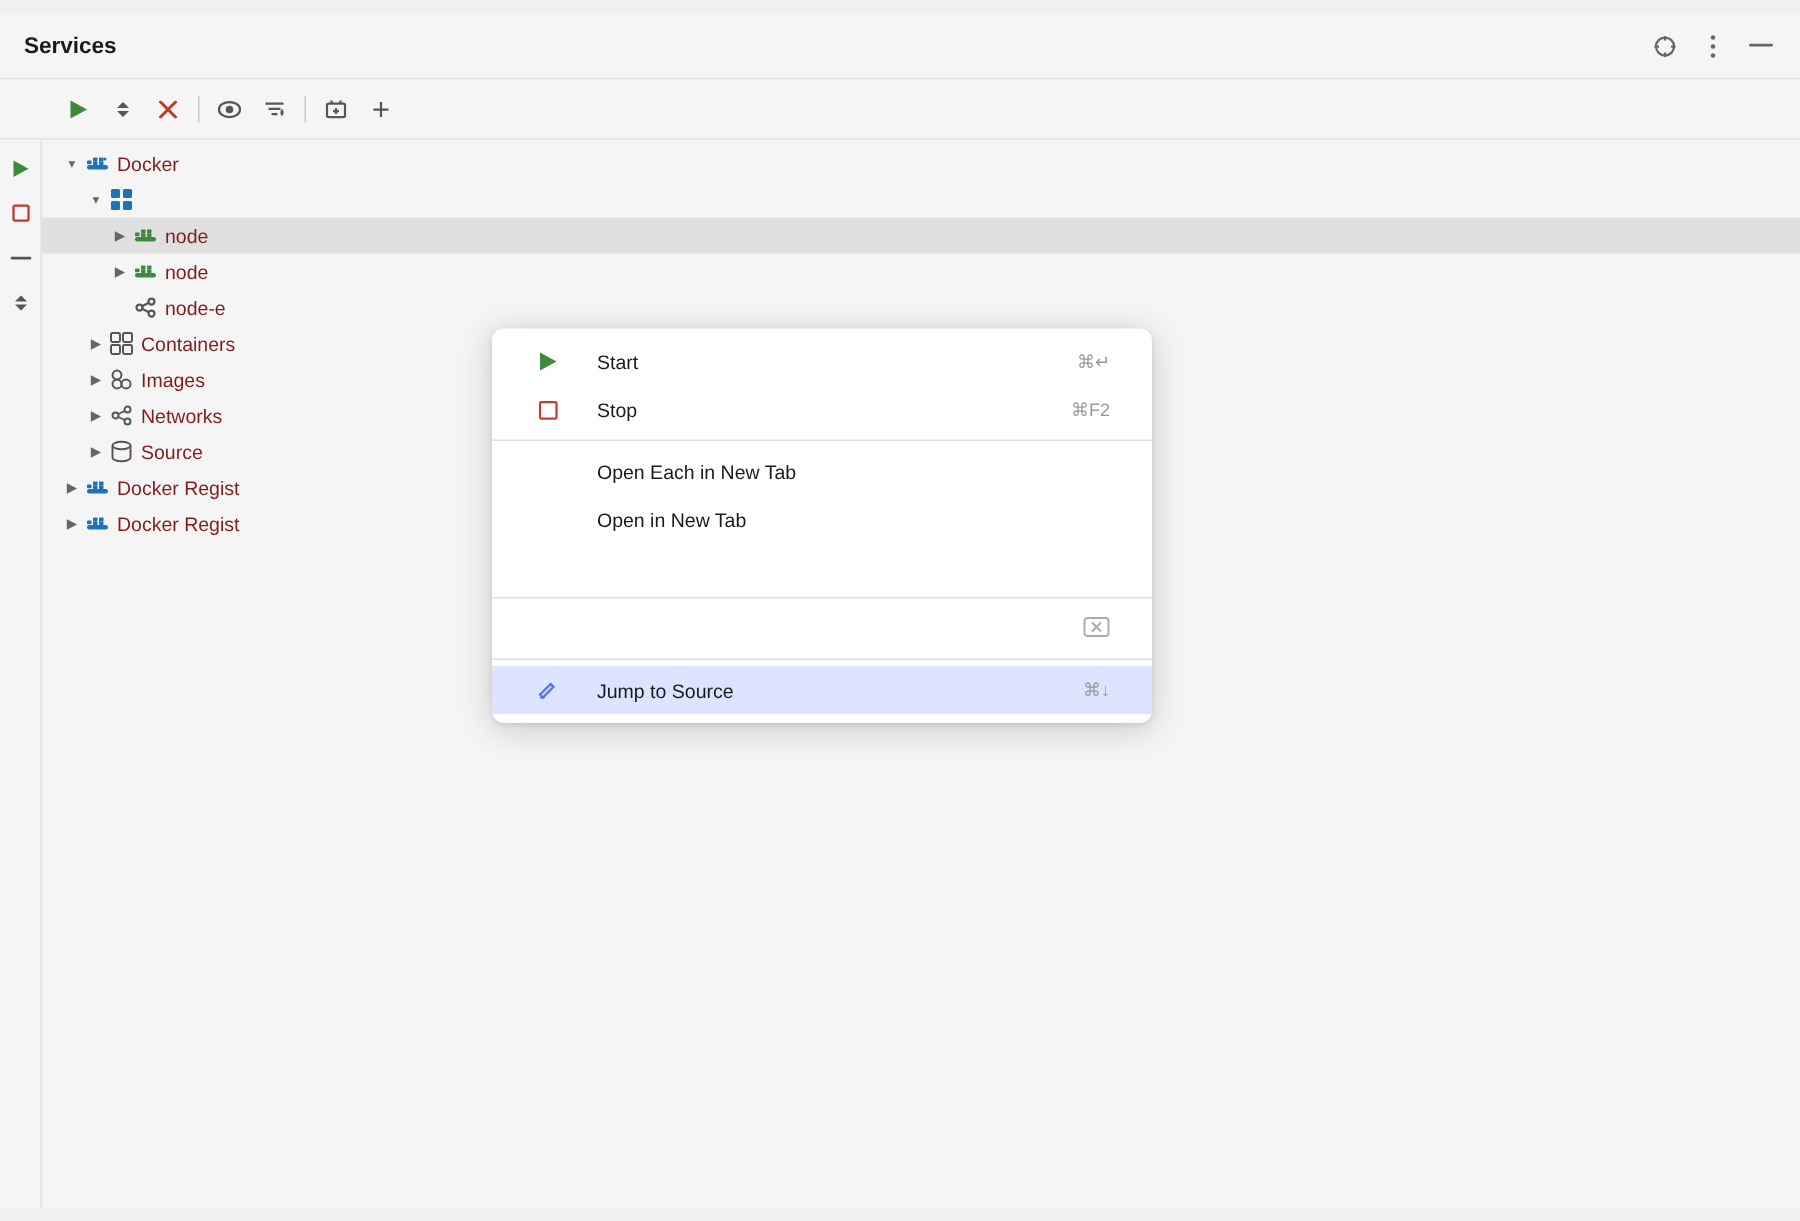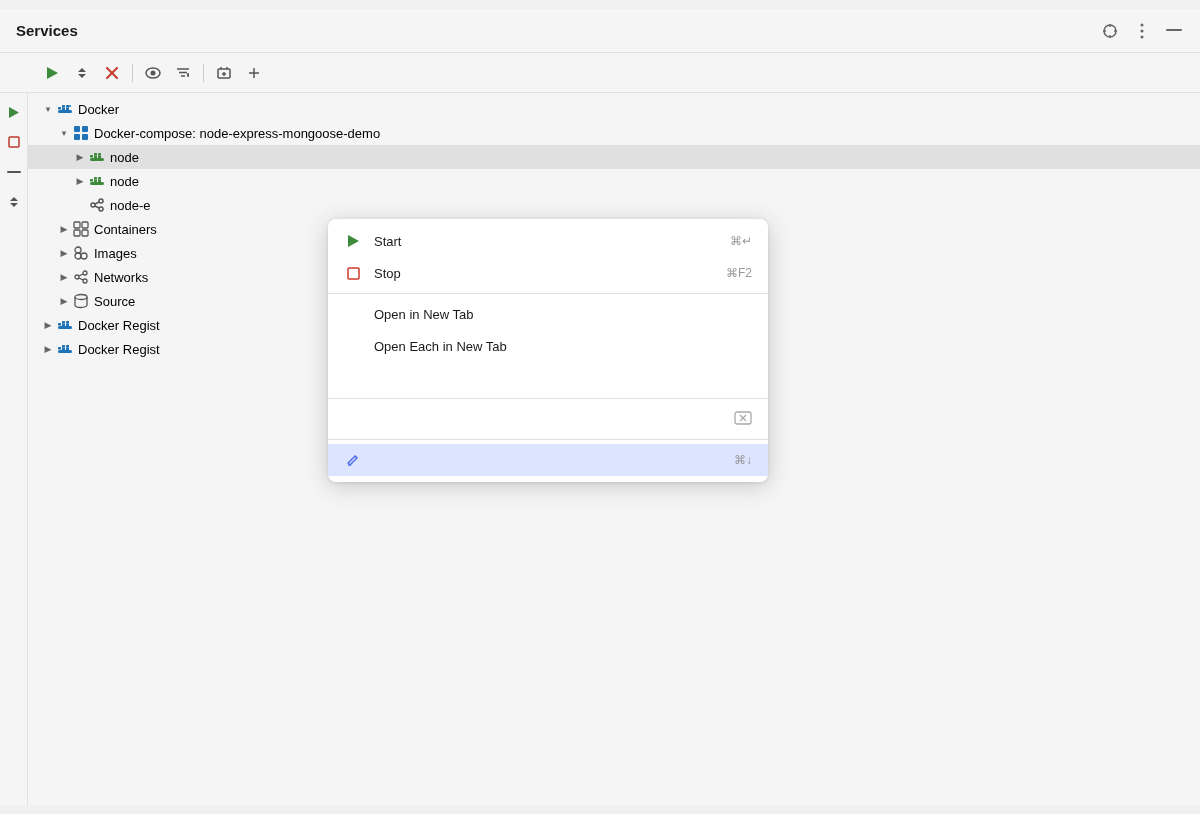--- a/index.html
+++ b/index.html
@@ -137,42 +137,42 @@
     .tree-icon {
       width: 18px;
       height: 18px;
       display: inline-flex;
       align-items: center;
       justify-content: center;
       margin-right: 4px;
       flex-shrink: 0;
     }
     .tree-label {
-      color: #000000;
+      color: #7f1d1d;
     }
     
     .context-menu {
       position: absolute;
       top: 210px;
       left: 328px;
       width: 440px;
       background: #ffffff;
       border-radius: 8px;
       box-shadow: 0 4px 24px rgba(0,0,0,0.18), 0 1px 4px rgba(0,0,0,0.1);
       padding: 6px 0;
       z-index: 100;
     }
     .menu-item {
       display: flex;
       align-items: center;
-      padding: 7px 16px;
+      padding: 7px 28px;
       font-size: 13px;
       color: #1a1a1a;
       cursor: pointer;
-      gap: 12px;
+      gap: 24px;
     }
     .menu-item.highlighted {
       background: #dce4ff;
     }
     .menu-item .menu-icon {
       width: 18px;
       height: 18px;
       display: flex;
       align-items: center;
       justify-content: center;
@@ -330,21 +330,20 @@
       <div class="tree-item tree-indent-2">
         <span class="tree-toggle">▾</span>
         <span class="tree-icon">
           <svg width="16" height="16" viewBox="0 0 16 16">
             <rect x="1" y="1" width="6" height="6" rx="1" fill="#1d72b8"></rect>
             <rect x="9" y="1" width="6" height="6" rx="1" fill="#1d72b8"></rect>
             <rect x="1" y="9" width="6" height="6" rx="1" fill="#1d72b8"></rect>
             <rect x="9" y="9" width="6" height="6" rx="1" fill="#1d72b8"></rect>
           </svg>
         </span>
-        <span class="tree-label">Docker-compose: node-express-mongoose-demo</span>
       </div>
 
       <div class="tree-item tree-indent-3 selected">
         <span class="tree-toggle">▶</span>
         <span class="tree-icon">
           <svg width="18" height="14" viewBox="0 0 18 14">
             <rect x="2" y="5" width="3" height="2.5" rx="0.5" fill="#3d8a3d"></rect>
             <rect x="6" y="3" width="3" height="2.5" rx="0.5" fill="#3d8a3d"></rect>
             <rect x="6" y="5.5" width="3" height="2.5" rx="0.5" fill="#3d8a3d"></rect>
             <rect x="10" y="3" width="3" height="2.5" rx="0.5" fill="#3d8a3d"></rect>
@@ -487,26 +486,26 @@
       </span>
       <span class="menu-label">Stop</span>
       <span class="menu-shortcut">⌘F2</span>
     </div>
 
 
     <div class="menu-separator"></div>
 
     <div class="menu-item">
       <span class="menu-icon" style="width:18px"></span>
-      <span class="menu-label">Open in New Tab</span>
+      <span class="menu-label">Open Each in New Tab</span>
     </div>
 
     <div class="menu-item">
       <span class="menu-icon" style="width:18px"></span>
-      <span class="menu-label">Open Each in New Tab</span>
+      <span class="menu-label">Open in New Tab</span>
     </div>
 
     <div class="menu-item">
       <span class="menu-icon" style="width:18px"></span>
     </div>
 
     <div class="menu-separator"></div>
 
     <div class="menu-item">
       <span class="menu-icon" style="width:18px"></span>
@@ -522,17 +521,18 @@
     <div class="menu-separator"></div>
 
     <div class="menu-item highlighted">
       <span class="menu-icon pencil-icon">
         <svg width="14" height="14" viewBox="0 0 14 14" fill="none" stroke="#5271e8" stroke-width="1.4">
           <path d="M2 10 L9 3 L11 5 L4 12 Z" fill="#5271e8" fill-opacity="0.15"></path>
           <path d="M9 3 L11 5"></path>
           <line x1="2" y1="12" x2="5" y2="12"></line>
         </svg>
       </span>
+      <span class="menu-label">Jump to Source</span>
       <span class="menu-shortcut">⌘↓</span>
     </div>
 
   </div>
 </div>
 
 </body></html>

